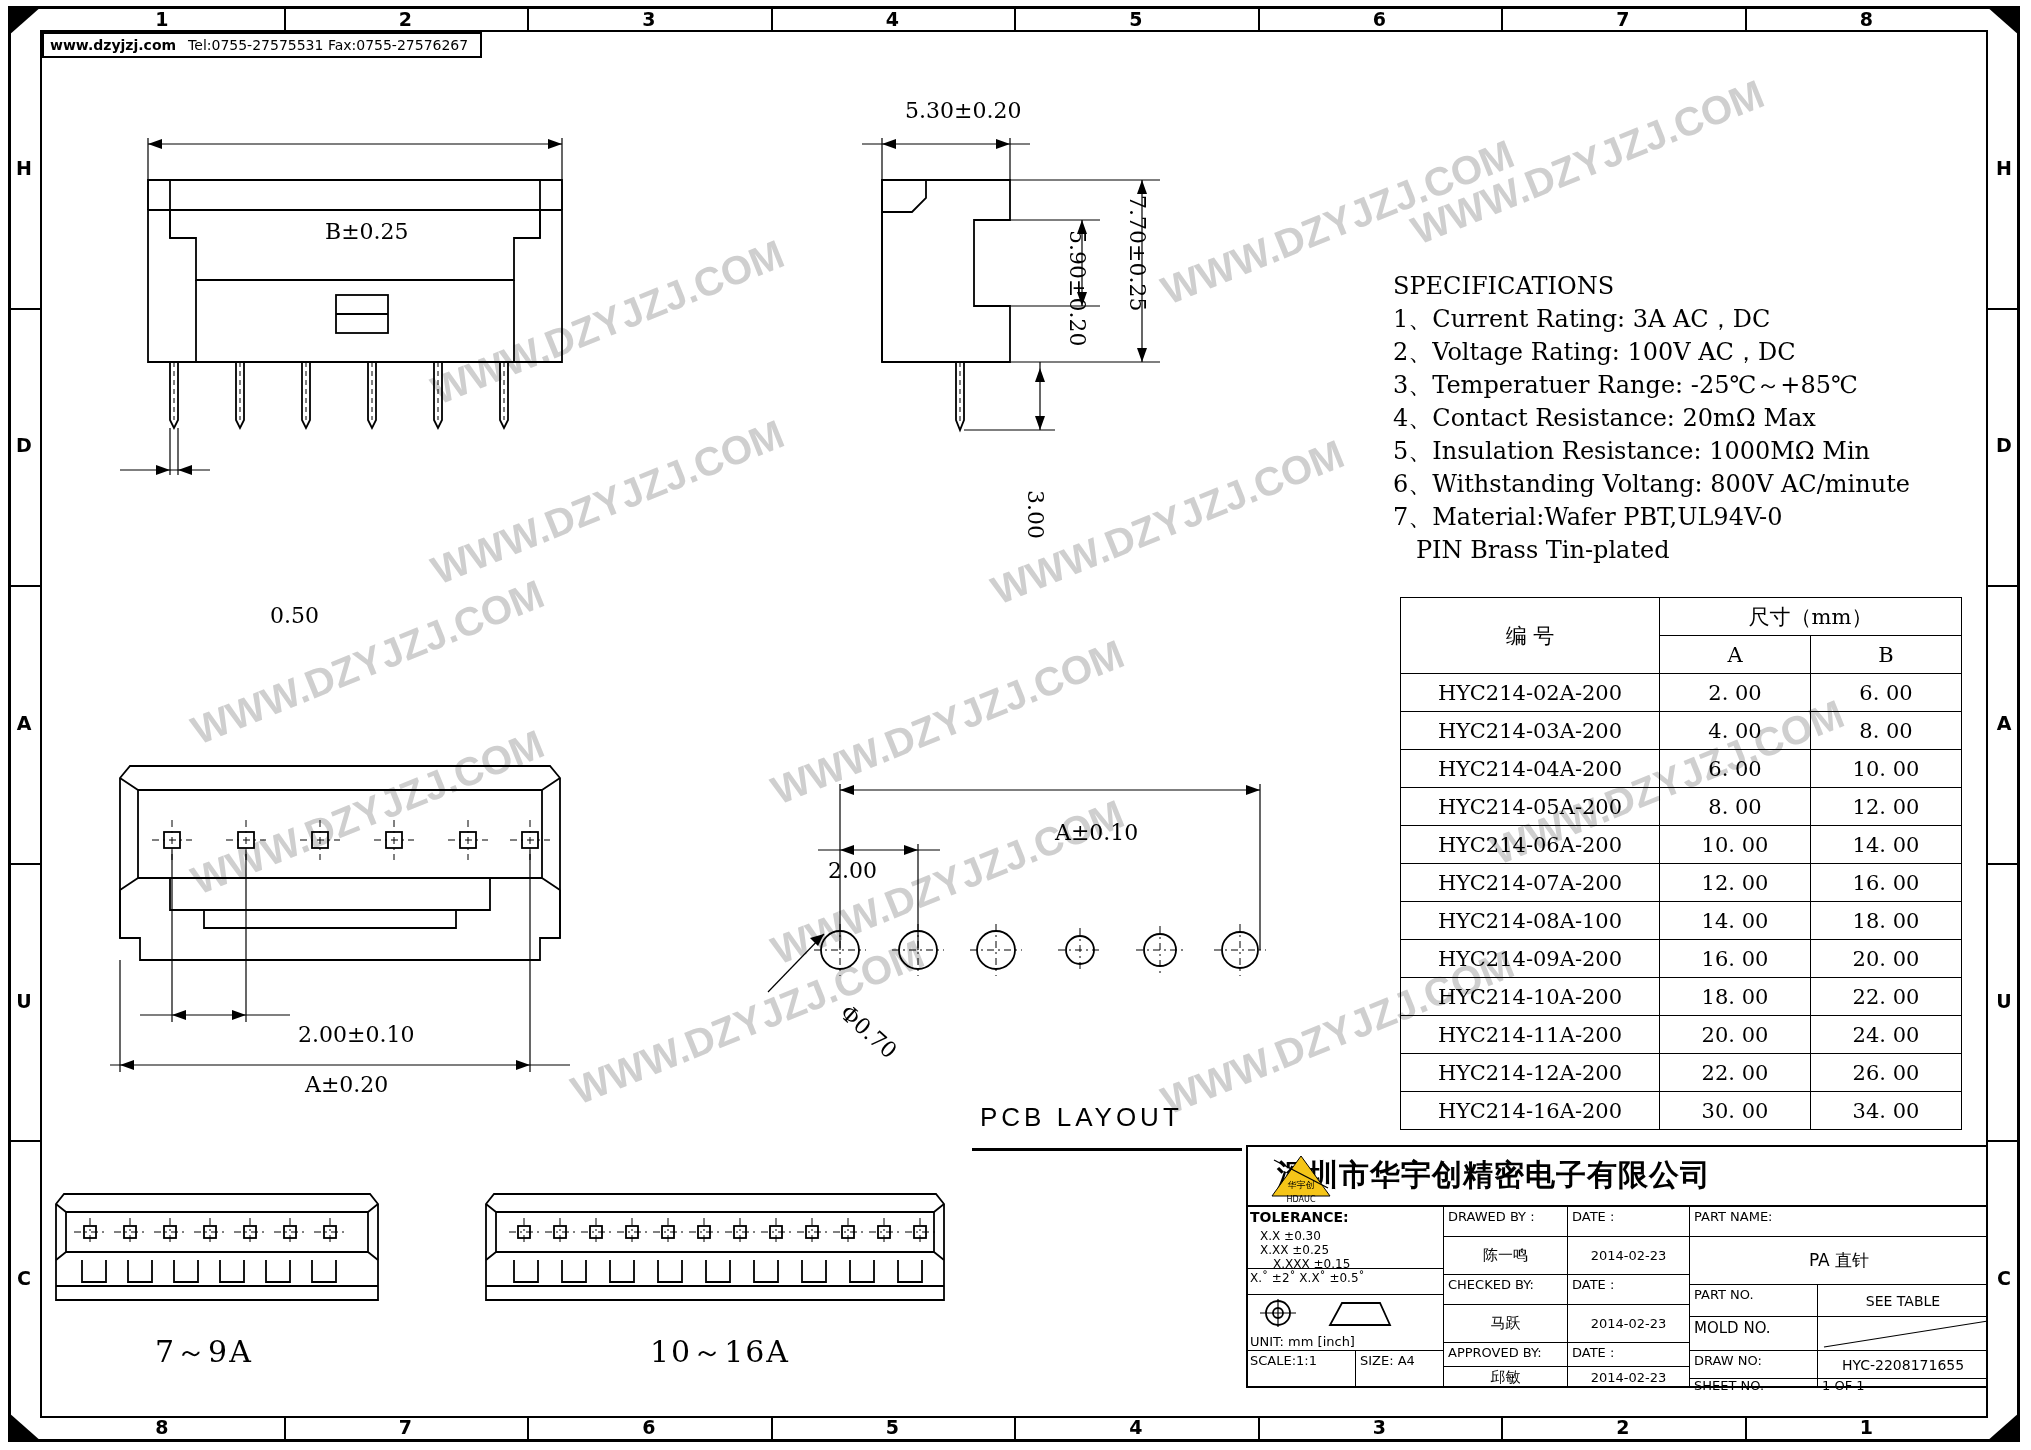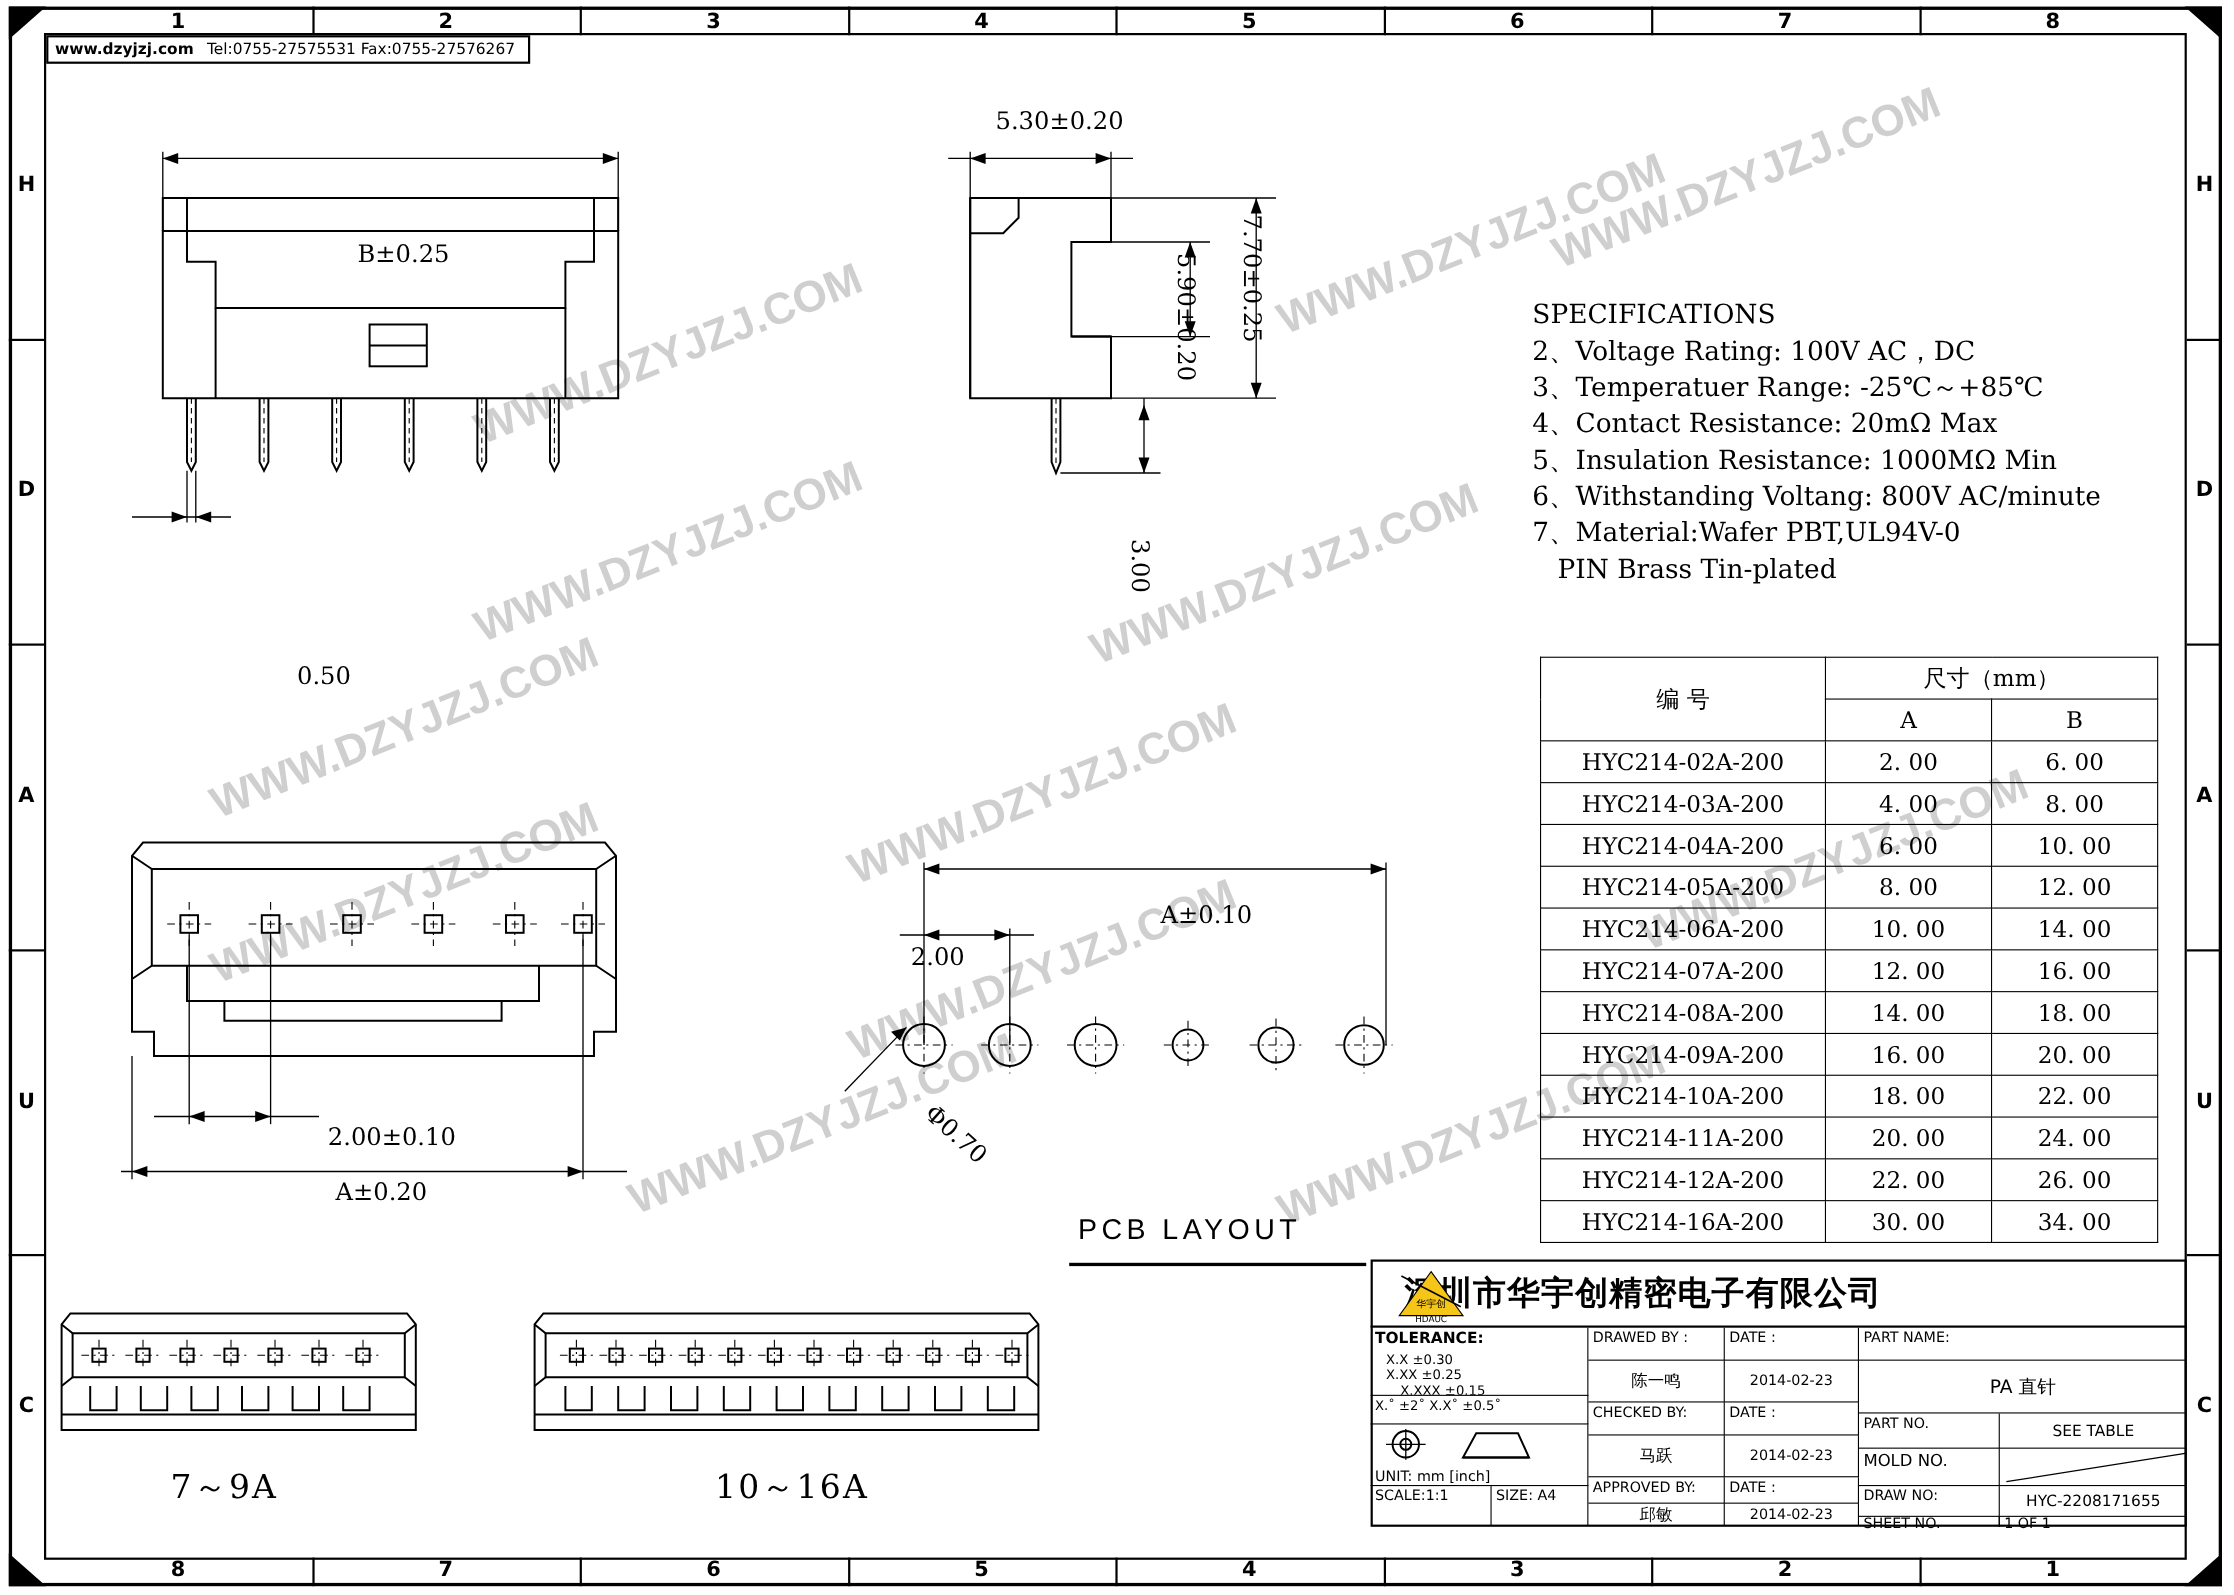--- a/index.html
+++ b/index.html
@@ -231,20 +231,21 @@
     <polygon points="190,248 185,262 195,262" fill="#000"></polygon>
     <polygon points="190,310 185,296 195,296" fill="#000"></polygon>
   </svg>
   <div class="abs dim" style="left:905px;top:98px;">5.30±0.20</div>
   <div class="abs dimv" style="left:1090px;top:230px;transform:rotate(90deg);">5.90±0.20</div>
   <div class="abs dimv" style="left:1150px;top:195px;transform:rotate(90deg);">7.70±0.25</div>
   <div class="abs dimv" style="left:1048px;top:490px;transform:rotate(90deg);">3.00</div>
 
   <div class="abs" id="specs">
     <div class="t">SPECIFICATIONS</div>
+    <div class="t">1、Current Rating: 3A AC，DC</div>
     <div class="t">2、Voltage Rating: 100V AC，DC</div>
     <div class="t">3、Temperatuer Range: -25℃～+85℃</div>
     <div class="t">4、Contact Resistance: 20mΩ Max</div>
     <div class="t">5、Insulation Resistance: 1000MΩ Min</div>
     <div class="t">6、Withstanding Voltang: 800V AC/minute</div>
     <div class="t">7、Material:Wafer PBT,UL94V-0</div>
     <div class="t" style="white-space:pre;">   PIN Brass Tin-plated</div>
   </div>
 
   <table id="tbl" class="abs">
@@ -281,21 +282,21 @@
           <td>HYC214-06A-200</td>
           <td>10. 00</td>
           <td>14. 00</td>
         </tr>
         <tr>
           <td>HYC214-07A-200</td>
           <td>12. 00</td>
           <td>16. 00</td>
         </tr>
         <tr>
-          <td>HYC214-08A-200</td>
+          <td>HYC214-08A-100</td>
           <td>14. 00</td>
           <td>18. 00</td>
         </tr>
         <tr>
           <td>HYC214-09A-200</td>
           <td>16. 00</td>
           <td>20. 00</td>
         </tr>
         <tr>
           <td>HYC214-10A-200</td>

